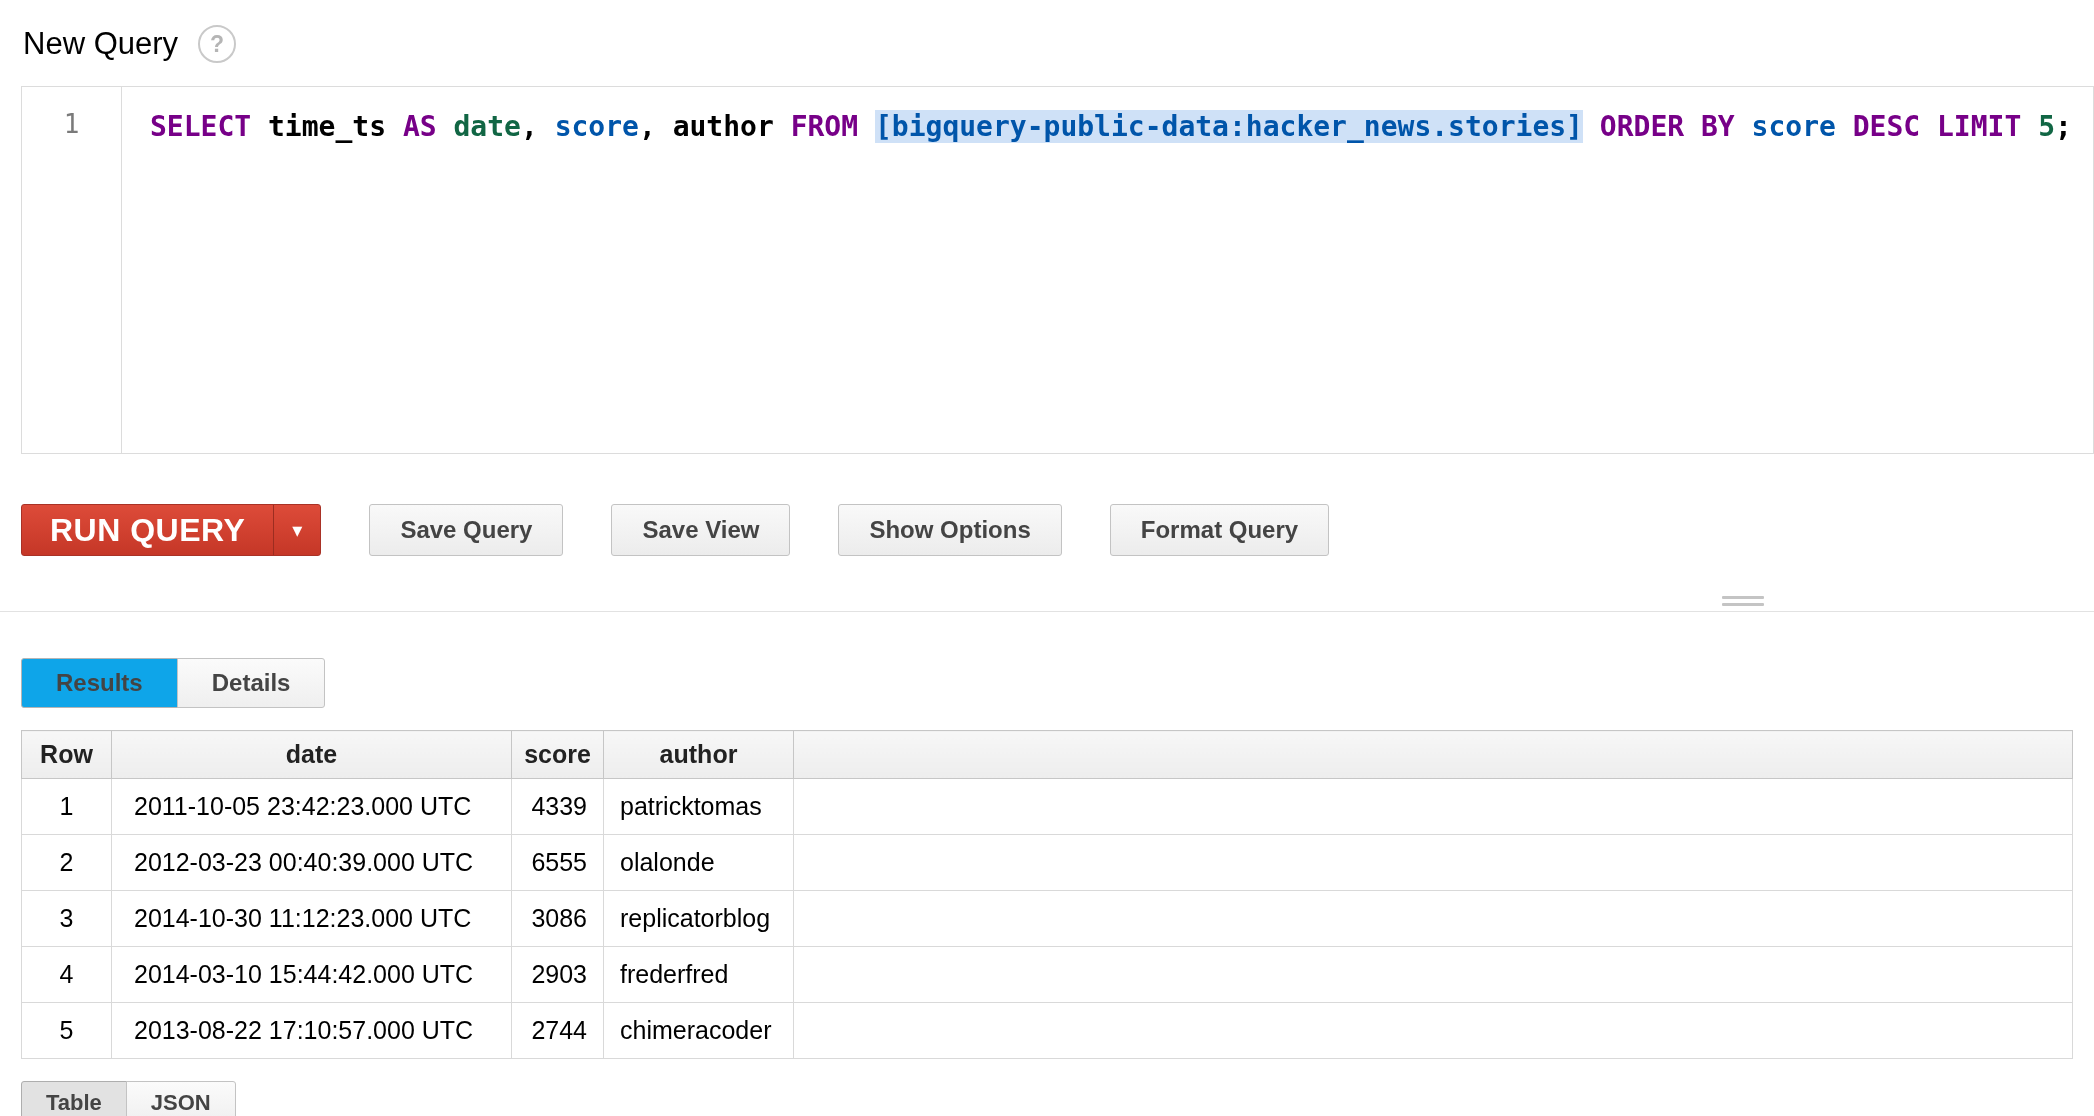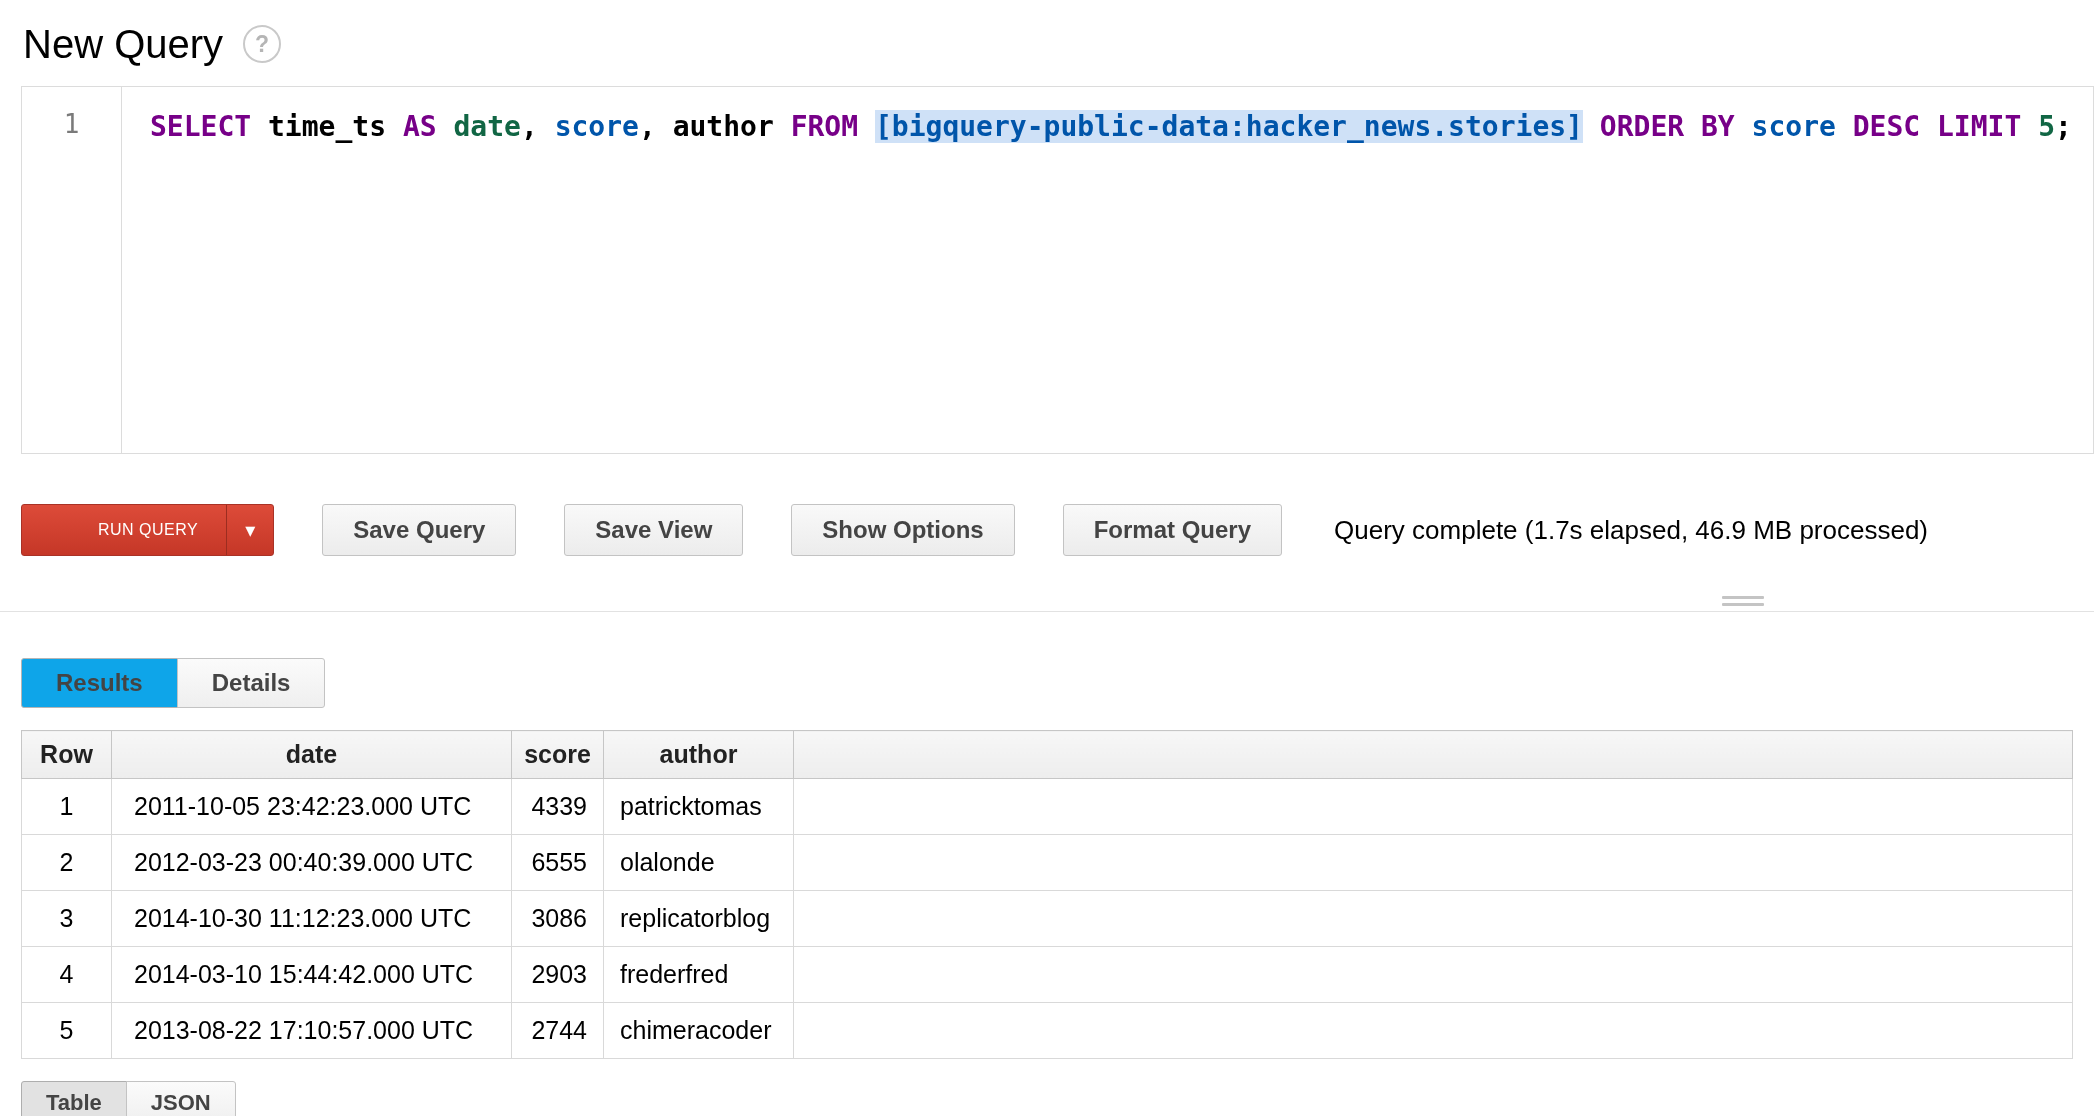--- a/index.html
+++ b/index.html
@@ -11,21 +11,21 @@
     overflow: hidden;
     --kw: #770088;
     --green: #116644;
     --blue: #0055aa;
     --trefbg: #cfe1f7;
   }
   .page { padding: 22px 0 0 0; }
 
   
   .title-row { display: flex; align-items: center; gap: 20px; padding-left: 23px; height: 44px; }
-  .page-title { font-size: 40px; font-weight: 500; color: #000; }
+  .page-title { font-size: 31px; font-weight: 500; color: #000; }
   .help-badge {
     width: 38px; height: 38px; border-radius: 50%;
     border: 2px solid #c9c9c9; color: #b5b5b5;
     font-size: 23px; font-weight: bold;
     display: flex; align-items: center; justify-content: center;
     background: #fff; cursor: pointer;
   }
 
   
   .editor {
@@ -78,21 +78,21 @@
     margin-left: 0;
     display: inline-flex; align-items: stretch;
     background: linear-gradient(to bottom, #dd4b39, #c53727);
     border: 1px solid #a93226; border-radius: 3px;
     color: #fff; cursor: pointer; height: 52px;
     overflow: hidden;
   }
   .btn-run .run-label {
     display: flex; align-items: center;
     padding: 0 28px;
-    font-size: 16px; font-weight: normal; letter-spacing: 0.5px; margin-left: 48px;
+    font-size: 32px; font-weight: bold; letter-spacing: 0.5px;
   }
   .btn-run .run-caret {
     display: flex; align-items: center;
     padding: 0 18px;
     border-left: 1px solid #9c2d20;
     font-size: 20px;
   }
   .status-text { margin-left: 52px; font-size: 26px; color: #000; }
 
   
@@ -178,21 +178,20 @@
     <div class="btn-run">
       <span class="run-label">RUN QUERY</span>
       <span class="run-caret">
         <span>▾</span>
       </span>
     </div>
     <button class="btn">Save Query</button>
     <button class="btn">Save View</button>
     <button class="btn">Show Options</button>
     <button class="btn">Format Query</button>
-    <div class="status-text">Query complete (1.7s elapsed, 46.9 MB processed)</div>
   </div>
 
   
   <div class="divider-zone">
     <div class="grip">
         <span></span>
         <span></span>
       </div>
   </div>
 

